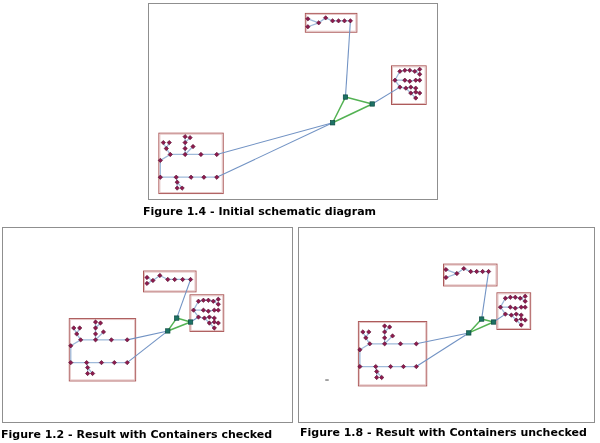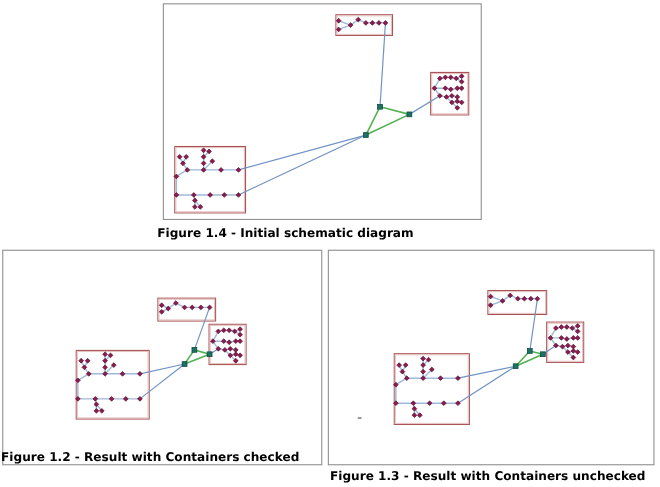--- a/index.html
+++ b/index.html
@@ -241,21 +241,21 @@
       <path d="M112 133.8L114.2 136L112 138.2L109.8 136Z" fill="#8e1a4e" stroke="#53092b" stroke-width="0.6"></path>
       <path d="M125 133.8L127.2 136L125 138.2L122.8 136Z" fill="#8e1a4e" stroke="#53092b" stroke-width="0.6"></path>
       <path d="M85 138.8L87.2 141L85 143.2L82.8 141Z" fill="#8e1a4e" stroke="#53092b" stroke-width="0.6"></path>
       <path d="M85 144.8L87.2 147L85 149.2L82.8 147Z" fill="#8e1a4e" stroke="#53092b" stroke-width="0.6"></path>
       <path d="M90 144.8L92.2 147L90 149.2L87.8 147Z" fill="#8e1a4e" stroke="#53092b" stroke-width="0.6"></path>
       <rect x="172.8" y="88.8" width="4.4" height="4.4" fill="#1d7165" stroke="#0b4a40" stroke-width="0.7"></rect>
       <rect x="186.8" y="92.8" width="4.4" height="4.4" fill="#1d7165" stroke="#0b4a40" stroke-width="0.7"></rect>
       <rect x="163.8" y="101.8" width="4.4" height="4.4" fill="#1d7165" stroke="#0b4a40" stroke-width="0.7"></rect>
     </svg>
 </div>
-<div class="caption" style="left: 1px; top: 409px; color: rgb(0, 0, 0);">Figure 1.2 - Result with Containers checked</div>
+<div class="caption" style="left: 1px; top: 428px; color: rgb(0, 0, 0);">Figure 1.2 - Result with Containers checked</div>
 
 <div class="panel" style="left: 298px; top: 227px; width: 297px; height: 196px; border-color: rgb(143, 143, 143);">
   <svg viewBox="0 0 297 196">
       <rect x="145.5" y="36.5" width="54" height="22" fill="none" stroke="#aa5555" stroke-width="1"></rect>
       <rect x="146.5" y="37.5" width="52" height="20" fill="none" stroke="#e4c2c2" stroke-width="1"></rect>
       <rect x="199.5" y="65.5" width="34" height="37" fill="none" stroke="#aa5555" stroke-width="1"></rect>
       <rect x="200.5" y="66.5" width="32" height="35" fill="none" stroke="#e4c2c2" stroke-width="1"></rect>
       <rect x="59.5" y="94.5" width="69" height="65" fill="none" stroke="#aa5555" stroke-width="1"></rect>
       <rect x="60.5" y="95.5" width="67" height="63" fill="none" stroke="#e4c2c2" stroke-width="1"></rect>
       <line x1="148" y1="42" x2="159" y2="46" stroke="#9fbada" stroke-width="1.3" stroke-linecap="round"></line>
@@ -357,13 +357,13 @@
       <path d="M118 137.8L120.2 140L118 142.2L115.8 140Z" fill="#8e1a4e" stroke="#53092b" stroke-width="0.6"></path>
       <path d="M78 142.8L80.2 145L78 147.2L75.8 145Z" fill="#8e1a4e" stroke="#53092b" stroke-width="0.6"></path>
       <path d="M78 148.8L80.2 151L78 153.2L75.8 151Z" fill="#8e1a4e" stroke="#53092b" stroke-width="0.6"></path>
       <path d="M83 148.8L85.2 151L83 153.2L80.8 151Z" fill="#8e1a4e" stroke="#53092b" stroke-width="0.6"></path>
       <rect x="181.8" y="89.8" width="4.4" height="4.4" fill="#1d7165" stroke="#0b4a40" stroke-width="0.7"></rect>
       <rect x="193.8" y="92.8" width="4.4" height="4.4" fill="#1d7165" stroke="#0b4a40" stroke-width="0.7"></rect>
       <rect x="168.8" y="103.8" width="4.4" height="4.4" fill="#1d7165" stroke="#0b4a40" stroke-width="0.7"></rect>
       <rect x="26" y="153" width="3.5" height="1.2" fill="#666666"></rect>
     </svg>
 </div>
-<div class="caption" style="left: 300px; top: 426px; color: rgb(0, 0, 0);">Figure 1.3 - Result with Containers unchecked</div>
+<div class="caption" style="left: 300px; top: 426px; color: rgb(0, 0, 0);">Figure 1.8 - Result with Containers unchecked</div>
 
 </body></html>

